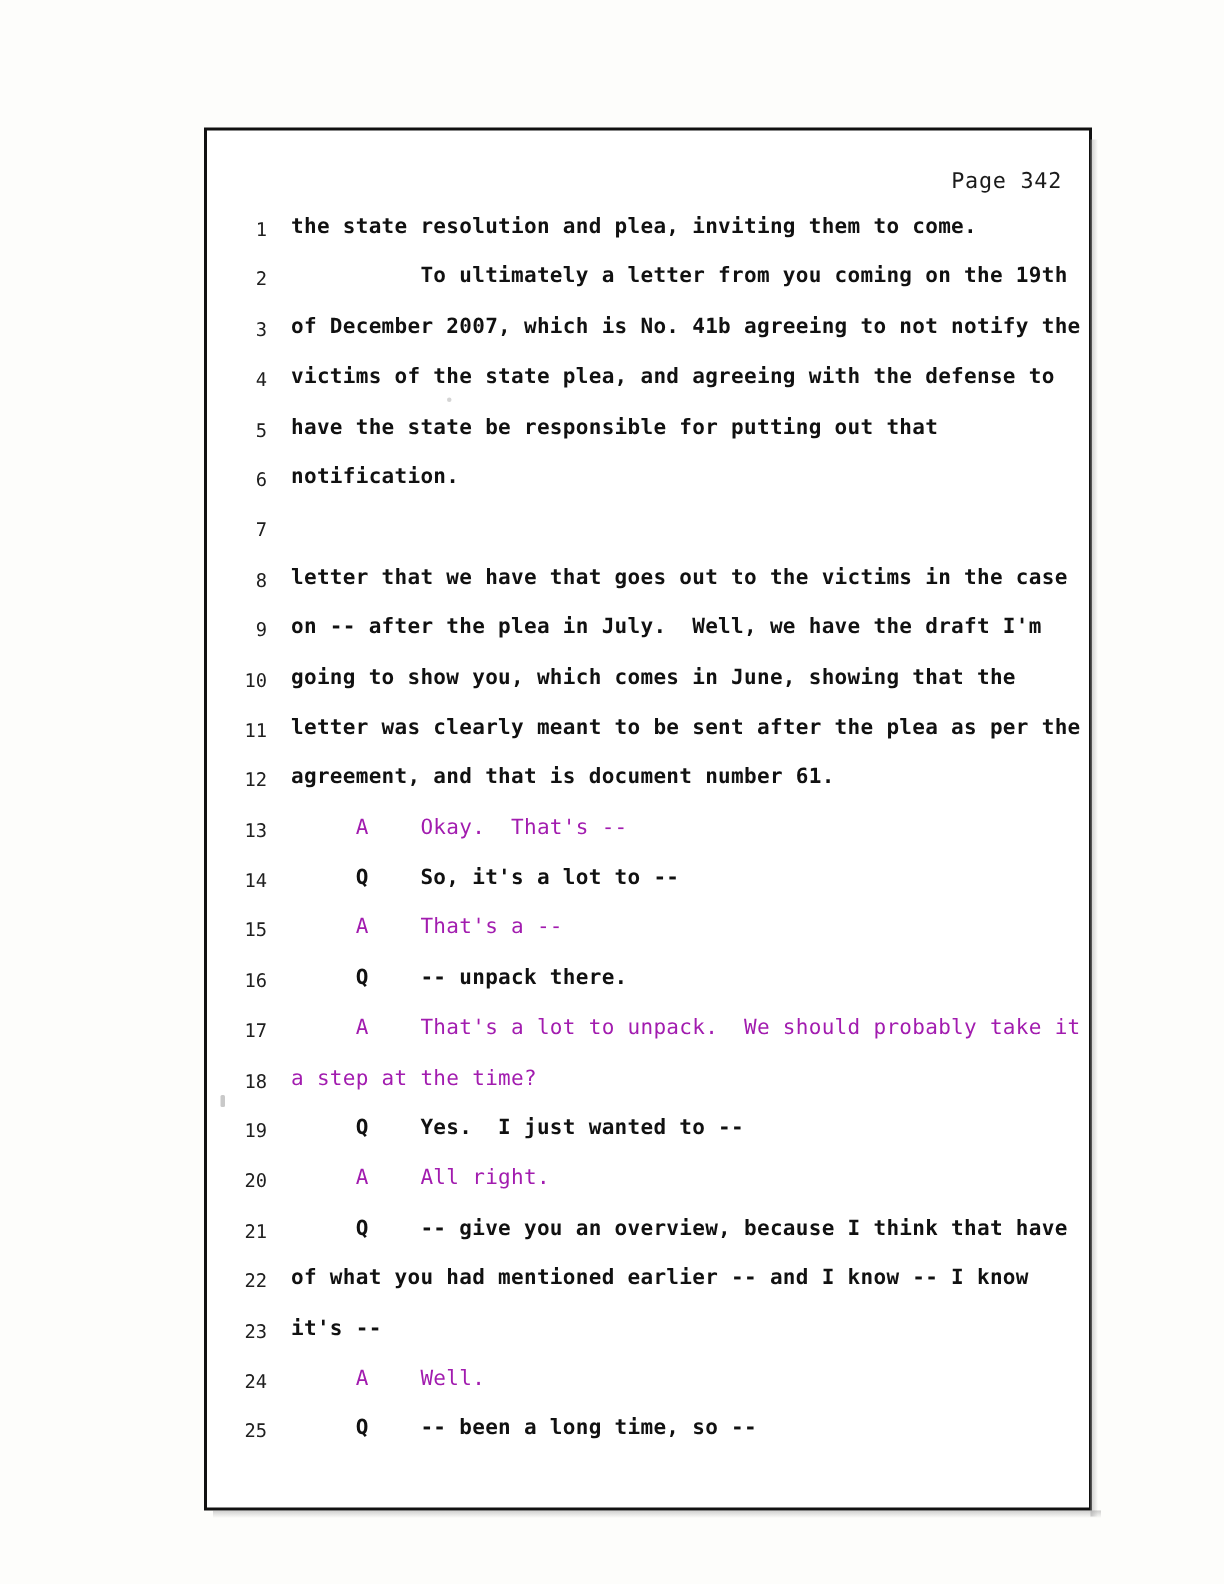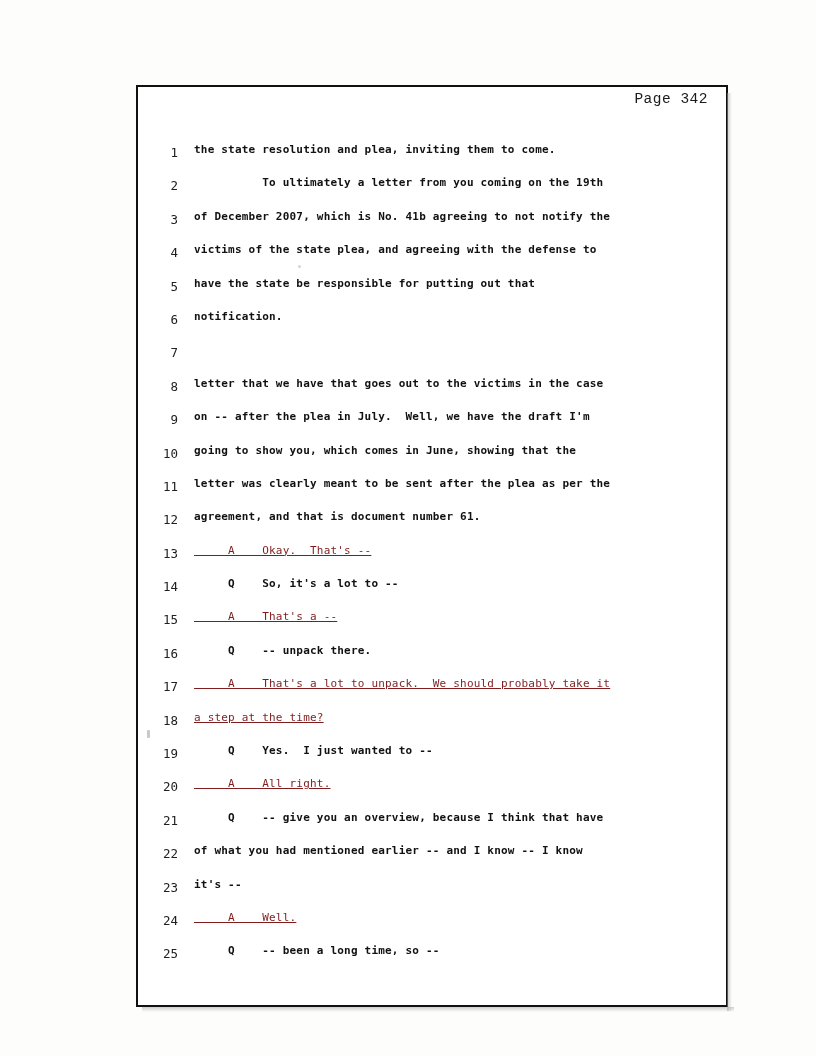--- a/index.html
+++ b/index.html
@@ -50,25 +50,24 @@
     left: 142px;
     top: 1007px;
     width: 592px;
     height: 5px;
     background: linear-gradient(to bottom, rgba(160,160,160,0.5), rgba(255,255,255,0));
   }
 
   #page-header {
     position: absolute;
     right: 18px;
-    top: 4px;
+    top: 26px;
     font-size: 14.5px;
     letter-spacing: 0.5px;
     color: #1b1b1b;
-    font-family: Liberation Mono, monospace;
   }
 
   #lines {
     position: absolute;
     left: 0;
     top: 54px;
     width: 100%;
   }
 
   .line {
@@ -84,28 +83,28 @@
     width: 26px;
     text-align: right;
     font-size: 12.5px;
     color: #202020;
   }
 
   .linetext {
     position: absolute;
     left: 56px;
     top: 2px;
-    font-size: 11px;
+    font-size: 14px;
     letter-spacing: 0.2px;
     color: #111111;
     white-space: pre;
   }
   
   .bold { font-weight: bold; }
-  .light { color: #7f1d1d; text-decoration: underline; }
+  .light { color: #a21caf; }
 
   
   #speck {
     position: absolute;
     left: 9px;
     top: 643px;
     width: 3px;
     height: 8px;
     background: #c9c9c9;
     border-radius: 1px;

